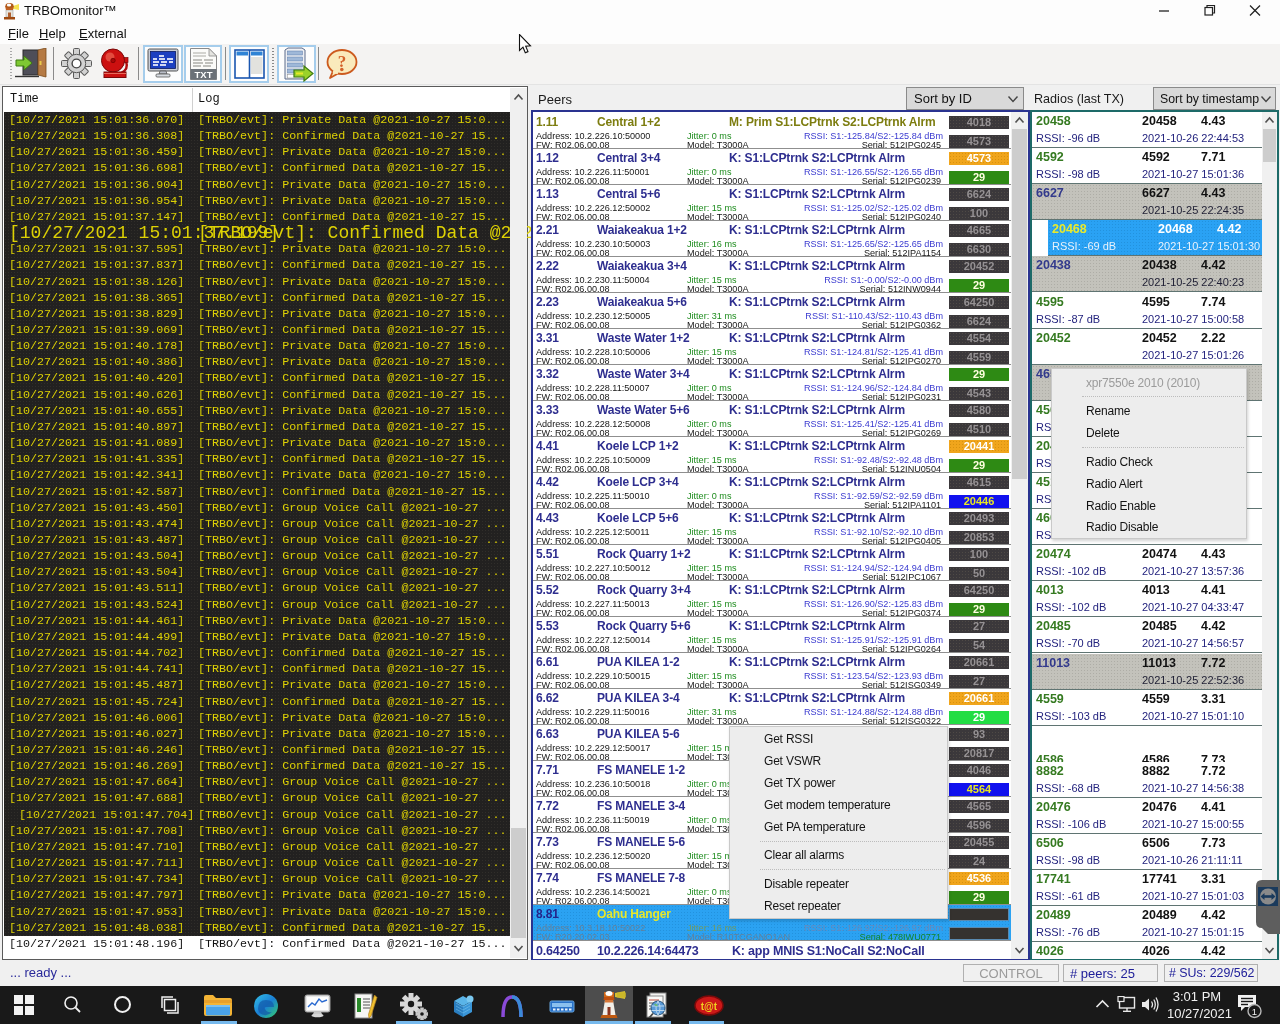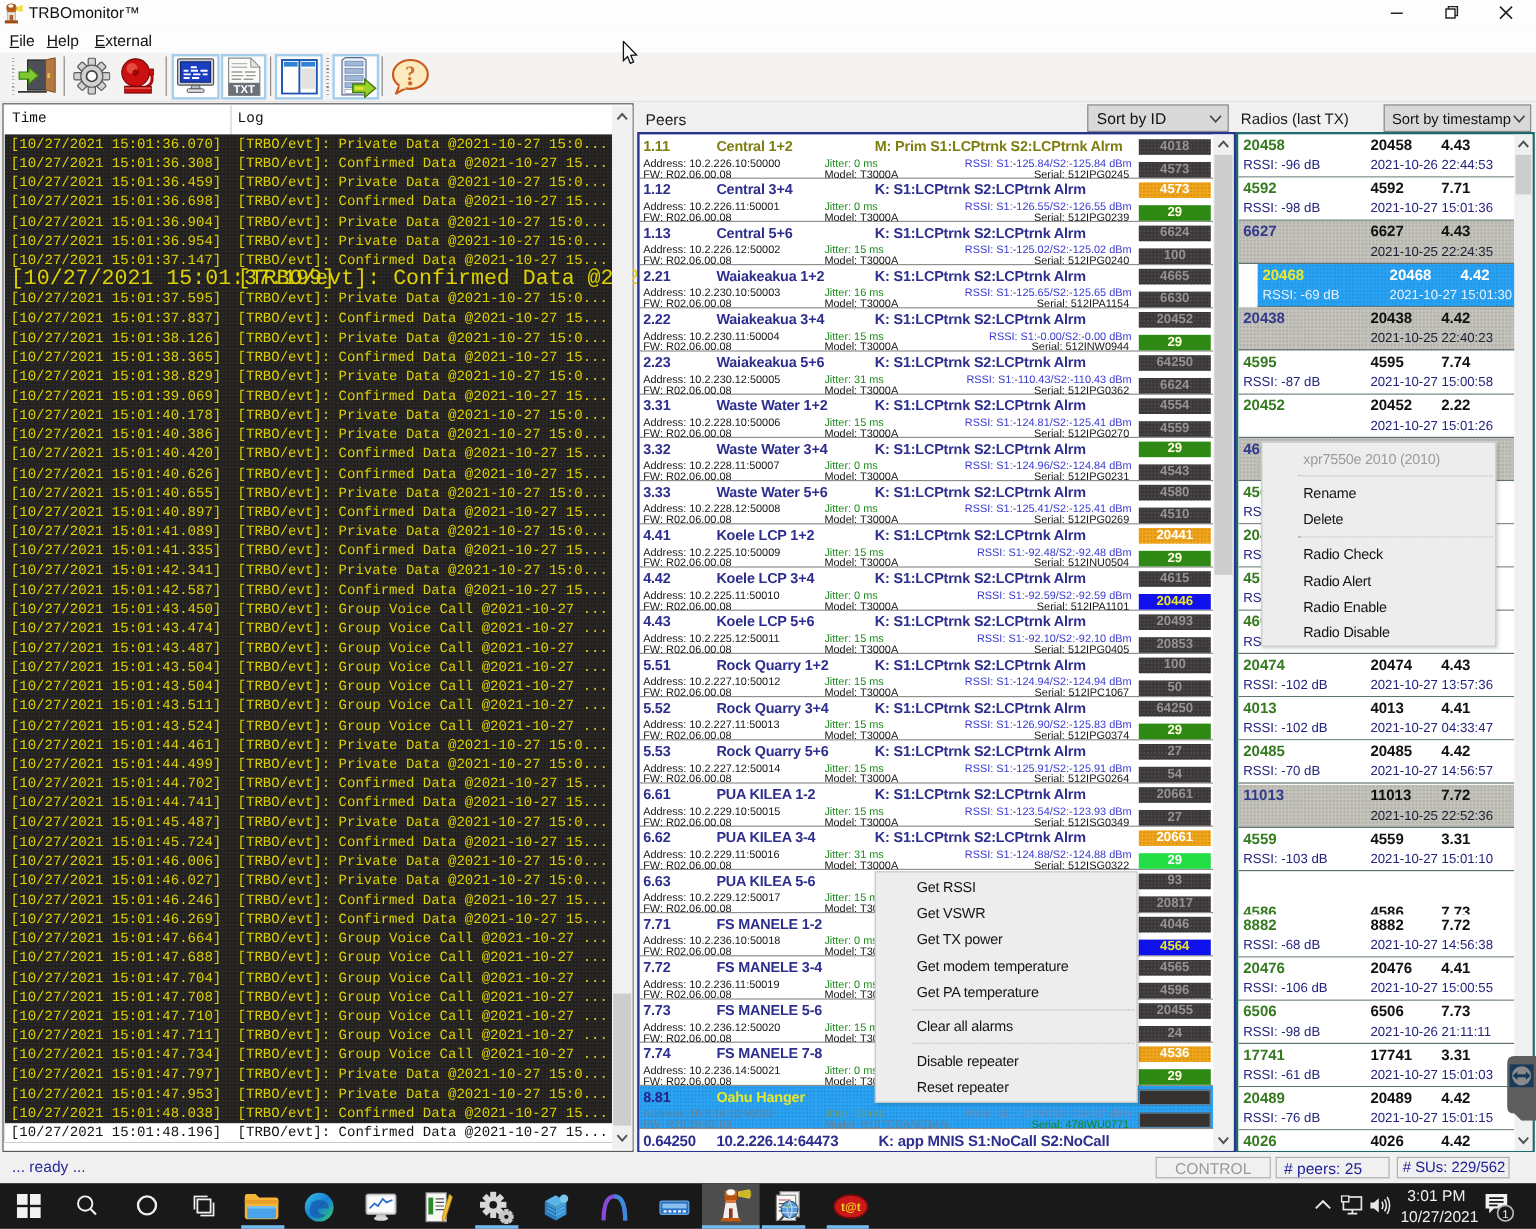--- a/index.html
+++ b/index.html
@@ -215,21 +215,21 @@
     <div class="ab" style="left:0;top:533.08px;width:506px;height:16.15px;font-size:11.7px;line-height:16.15px;white-space:pre;color:#ddd104;"><span class="ab" style="left:5px;">[10/27/2021 15:01:44.702]</span><span class="ab" style="left:194px;">[TRBO/evt]: Confirmed Data @2021-10-27 15...</span></div>
     <div class="ab" style="left:0;top:549.23px;width:506px;height:16.15px;font-size:11.7px;line-height:16.15px;white-space:pre;color:#ddd104;"><span class="ab" style="left:5px;">[10/27/2021 15:01:44.741]</span><span class="ab" style="left:194px;">[TRBO/evt]: Confirmed Data @2021-10-27 15...</span></div>
     <div class="ab" style="left:0;top:565.38px;width:506px;height:16.15px;font-size:11.7px;line-height:16.15px;white-space:pre;color:#ddd104;"><span class="ab" style="left:5px;">[10/27/2021 15:01:45.487]</span><span class="ab" style="left:194px;">[TRBO/evt]: Private Data @2021-10-27 15:0...</span></div>
     <div class="ab" style="left:0;top:581.54px;width:506px;height:16.15px;font-size:11.7px;line-height:16.15px;white-space:pre;color:#ddd104;"><span class="ab" style="left:5px;">[10/27/2021 15:01:45.724]</span><span class="ab" style="left:194px;">[TRBO/evt]: Confirmed Data @2021-10-27 15...</span></div>
     <div class="ab" style="left:0;top:597.69px;width:506px;height:16.15px;font-size:11.7px;line-height:16.15px;white-space:pre;color:#ddd104;"><span class="ab" style="left:5px;">[10/27/2021 15:01:46.006]</span><span class="ab" style="left:194px;">[TRBO/evt]: Private Data @2021-10-27 15:0...</span></div>
     <div class="ab" style="left:0;top:613.85px;width:506px;height:16.15px;font-size:11.7px;line-height:16.15px;white-space:pre;color:#ddd104;"><span class="ab" style="left:5px;">[10/27/2021 15:01:46.027]</span><span class="ab" style="left:194px;">[TRBO/evt]: Private Data @2021-10-27 15:0...</span></div>
     <div class="ab" style="left:0;top:630.00px;width:506px;height:16.15px;font-size:11.7px;line-height:16.15px;white-space:pre;color:#ddd104;"><span class="ab" style="left:5px;">[10/27/2021 15:01:46.246]</span><span class="ab" style="left:194px;">[TRBO/evt]: Confirmed Data @2021-10-27 15...</span></div>
     <div class="ab" style="left:0;top:646.15px;width:506px;height:16.15px;font-size:11.7px;line-height:16.15px;white-space:pre;color:#ddd104;"><span class="ab" style="left:5px;">[10/27/2021 15:01:46.269]</span><span class="ab" style="left:194px;">[TRBO/evt]: Confirmed Data @2021-10-27 15...</span></div>
     <div class="ab" style="left:0;top:662.31px;width:506px;height:16.15px;font-size:11.7px;line-height:16.15px;white-space:pre;color:#ddd104;"><span class="ab" style="left:5px;">[10/27/2021 15:01:47.664]</span><span class="ab" style="left:194px;">[TRBO/evt]: Group Voice Call @2021-10-27 ...</span></div>
     <div class="ab" style="left:0;top:678.46px;width:506px;height:16.15px;font-size:11.7px;line-height:16.15px;white-space:pre;color:#ddd104;"><span class="ab" style="left:5px;">[10/27/2021 15:01:47.688]</span><span class="ab" style="left:194px;">[TRBO/evt]: Group Voice Call @2021-10-27 ...</span></div>
-    <div class="ab" style="left:0;top:694.62px;width:506px;height:16.15px;font-size:11.7px;line-height:16.15px;white-space:pre;color:#ddd104;"><span class="ab" style="left:5px;">[10/27/2021 15:01:47.704]</span><span class="ab" style="left:194px;">[TRBO/evt]: Group Voice Call @2021-10-27 ...</span></div>
+    <div class="ab" style="left:0;top:694.62px;width:506px;height:16.15px;font-size:11.7px;line-height:16.15px;white-space:pre;color:#ddd104;"><span class="ab" style="left:15px;">[10/27/2021 15:01:47.704]</span><span class="ab" style="left:194px;">[TRBO/evt]: Group Voice Call @2021-10-27 ...</span></div>
     <div class="ab" style="left:0;top:710.77px;width:506px;height:16.15px;font-size:11.7px;line-height:16.15px;white-space:pre;color:#ddd104;"><span class="ab" style="left:5px;">[10/27/2021 15:01:47.708]</span><span class="ab" style="left:194px;">[TRBO/evt]: Group Voice Call @2021-10-27 ...</span></div>
     <div class="ab" style="left:0;top:726.92px;width:506px;height:16.15px;font-size:11.7px;line-height:16.15px;white-space:pre;color:#ddd104;"><span class="ab" style="left:5px;">[10/27/2021 15:01:47.710]</span><span class="ab" style="left:194px;">[TRBO/evt]: Group Voice Call @2021-10-27 ...</span></div>
     <div class="ab" style="left:0;top:743.08px;width:506px;height:16.15px;font-size:11.7px;line-height:16.15px;white-space:pre;color:#ddd104;"><span class="ab" style="left:5px;">[10/27/2021 15:01:47.711]</span><span class="ab" style="left:194px;">[TRBO/evt]: Group Voice Call @2021-10-27 ...</span></div>
     <div class="ab" style="left:0;top:759.23px;width:506px;height:16.15px;font-size:11.7px;line-height:16.15px;white-space:pre;color:#ddd104;"><span class="ab" style="left:5px;">[10/27/2021 15:01:47.734]</span><span class="ab" style="left:194px;">[TRBO/evt]: Group Voice Call @2021-10-27 ...</span></div>
     <div class="ab" style="left:0;top:775.38px;width:506px;height:16.15px;font-size:11.7px;line-height:16.15px;white-space:pre;color:#ddd104;"><span class="ab" style="left:5px;">[10/27/2021 15:01:47.797]</span><span class="ab" style="left:194px;">[TRBO/evt]: Private Data @2021-10-27 15:0...</span></div>
     <div class="ab" style="left:0;top:791.54px;width:506px;height:16.15px;font-size:11.7px;line-height:16.15px;white-space:pre;color:#ddd104;"><span class="ab" style="left:5px;">[10/27/2021 15:01:47.953]</span><span class="ab" style="left:194px;">[TRBO/evt]: Private Data @2021-10-27 15:0...</span></div>
     <div class="ab" style="left:0;top:807.69px;width:506px;height:16.15px;font-size:11.7px;line-height:16.15px;white-space:pre;color:#ddd104;"><span class="ab" style="left:5px;">[10/27/2021 15:01:48.038]</span><span class="ab" style="left:194px;">[TRBO/evt]: Confirmed Data @2021-10-27 15...</span></div>
     <div class="ab" style="left:0;top:823.85px;width:506px;height:16.15px;font-size:11.7px;line-height:16.15px;white-space:pre;background:#fff;color:#111;"><span class="ab" style="left:5px;">[10/27/2021 15:01:48.196]</span><span class="ab" style="left:194px;">[TRBO/evt]: Confirmed Data @2021-10-27 15...</span></div>
   </div>
 <div class="ab" style="left:510px;top:88px;width:17px;height:870px;background:#f0f0f0;">

